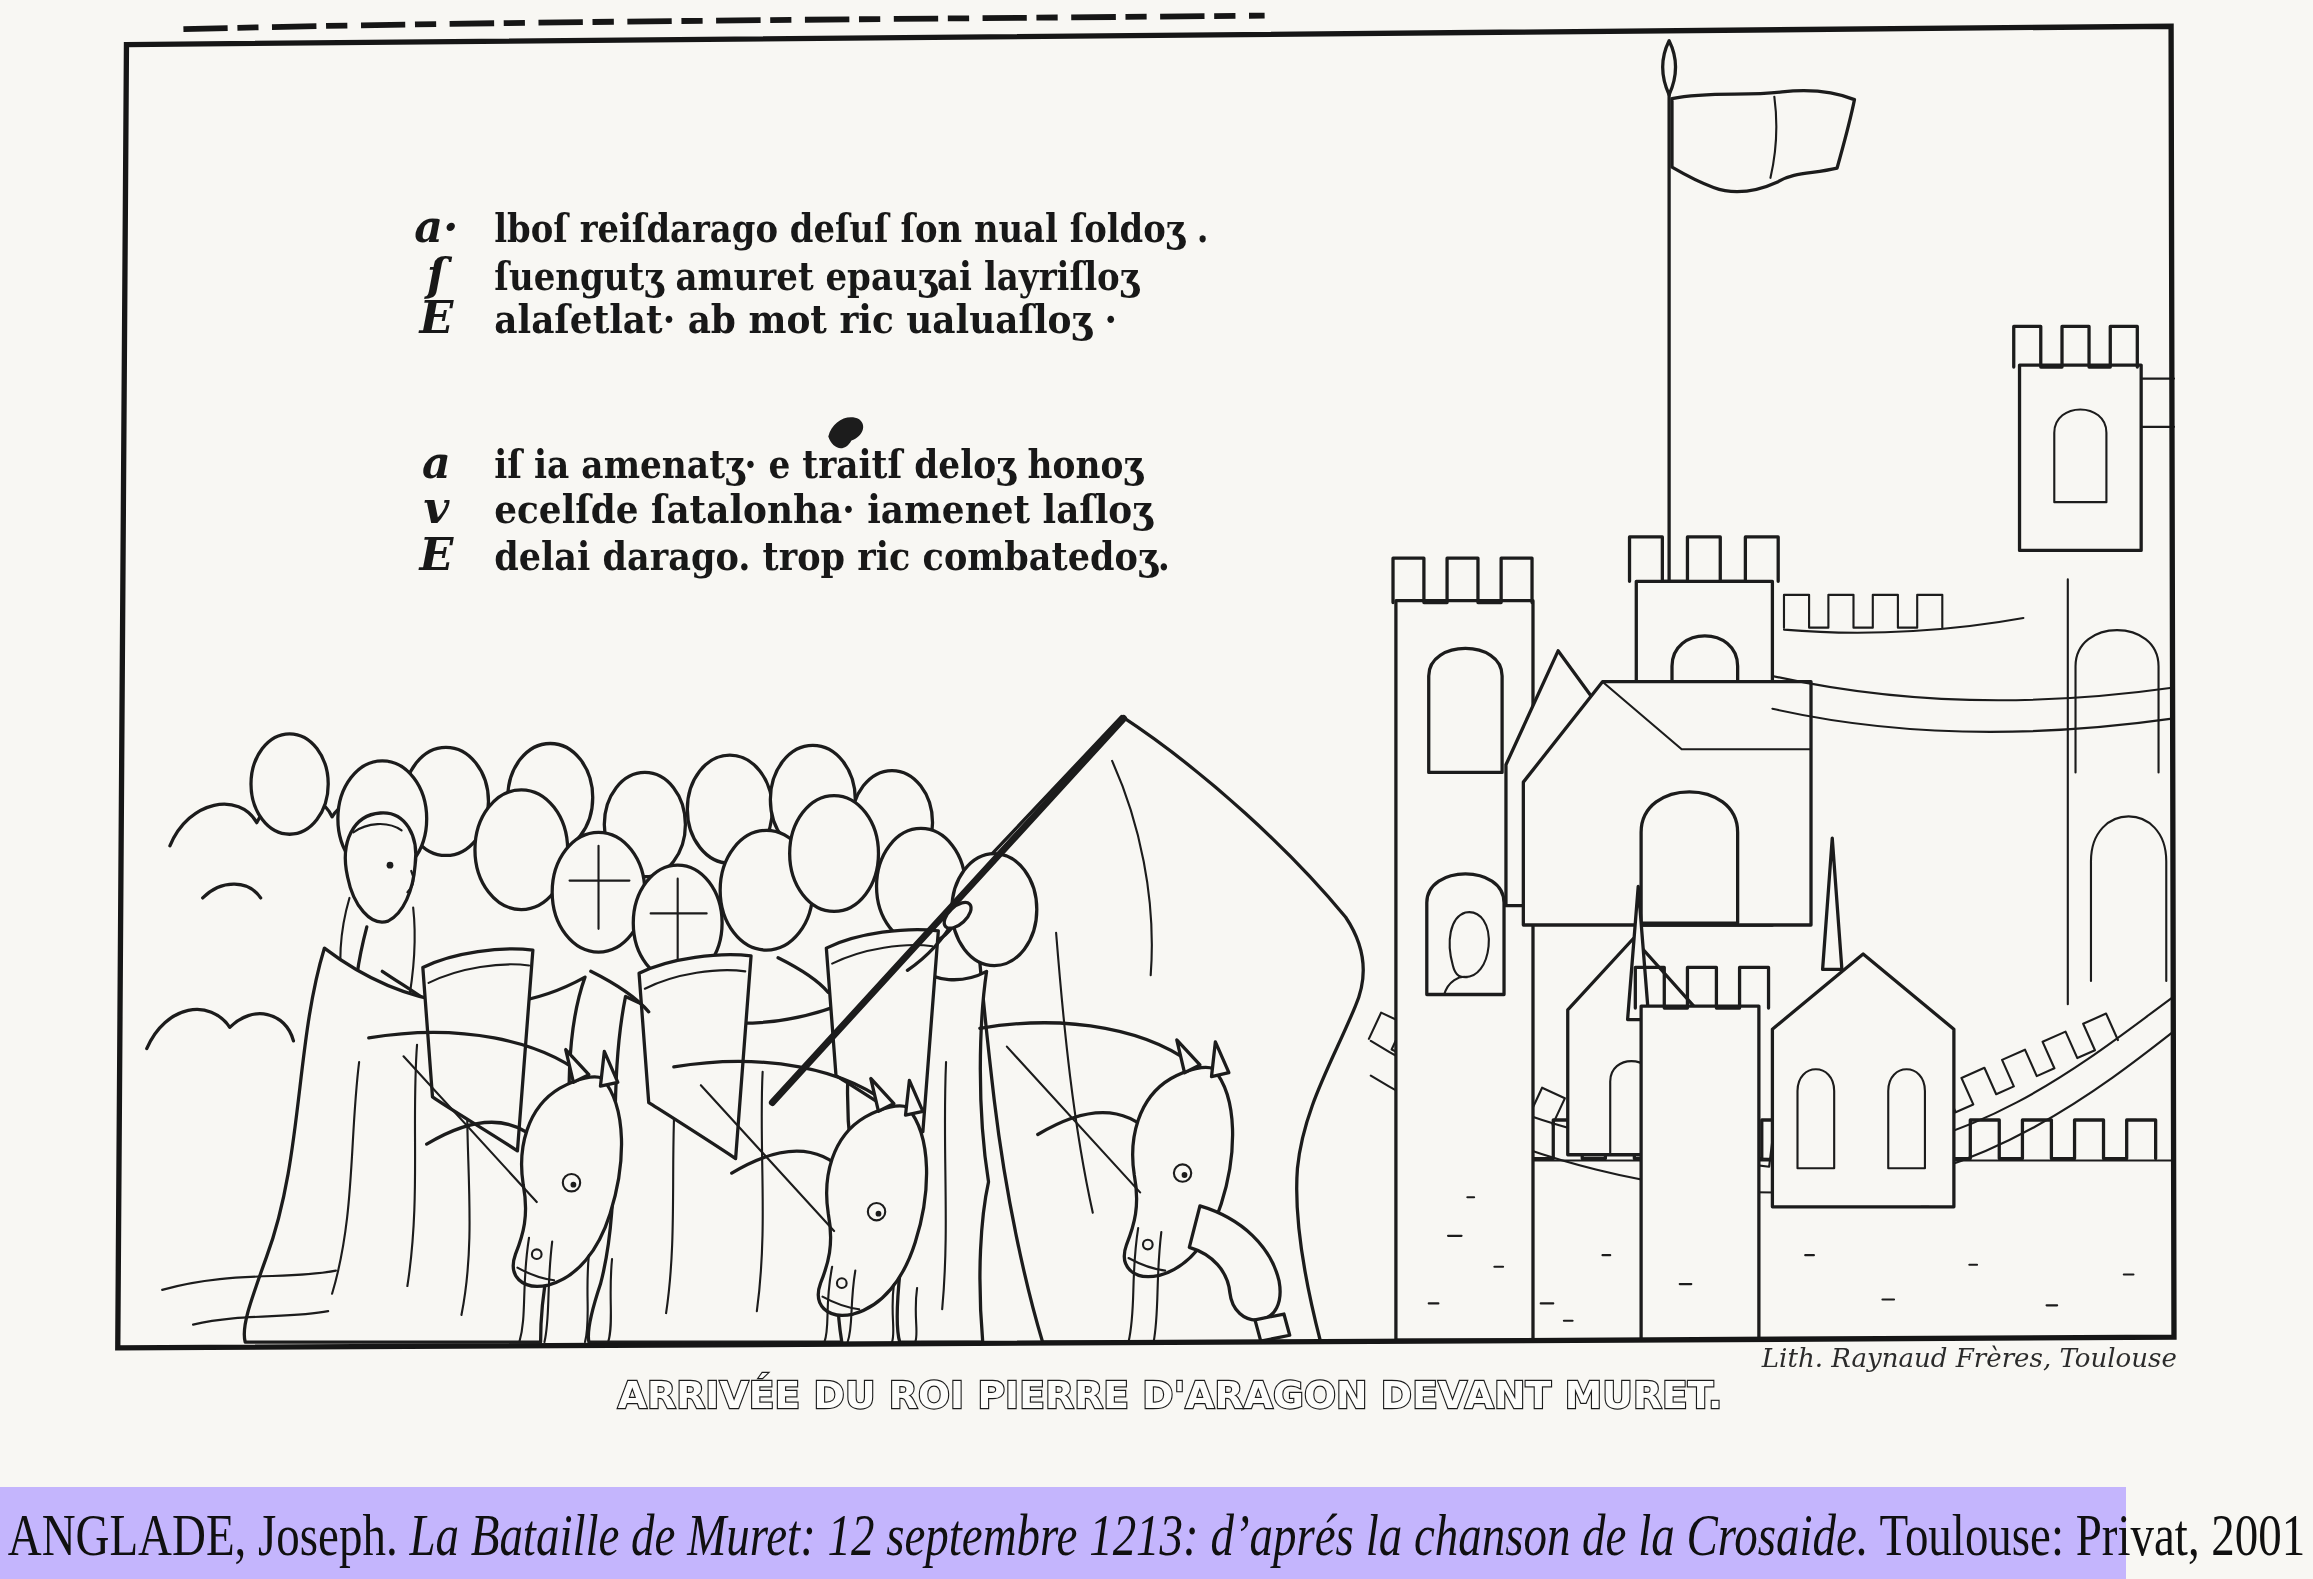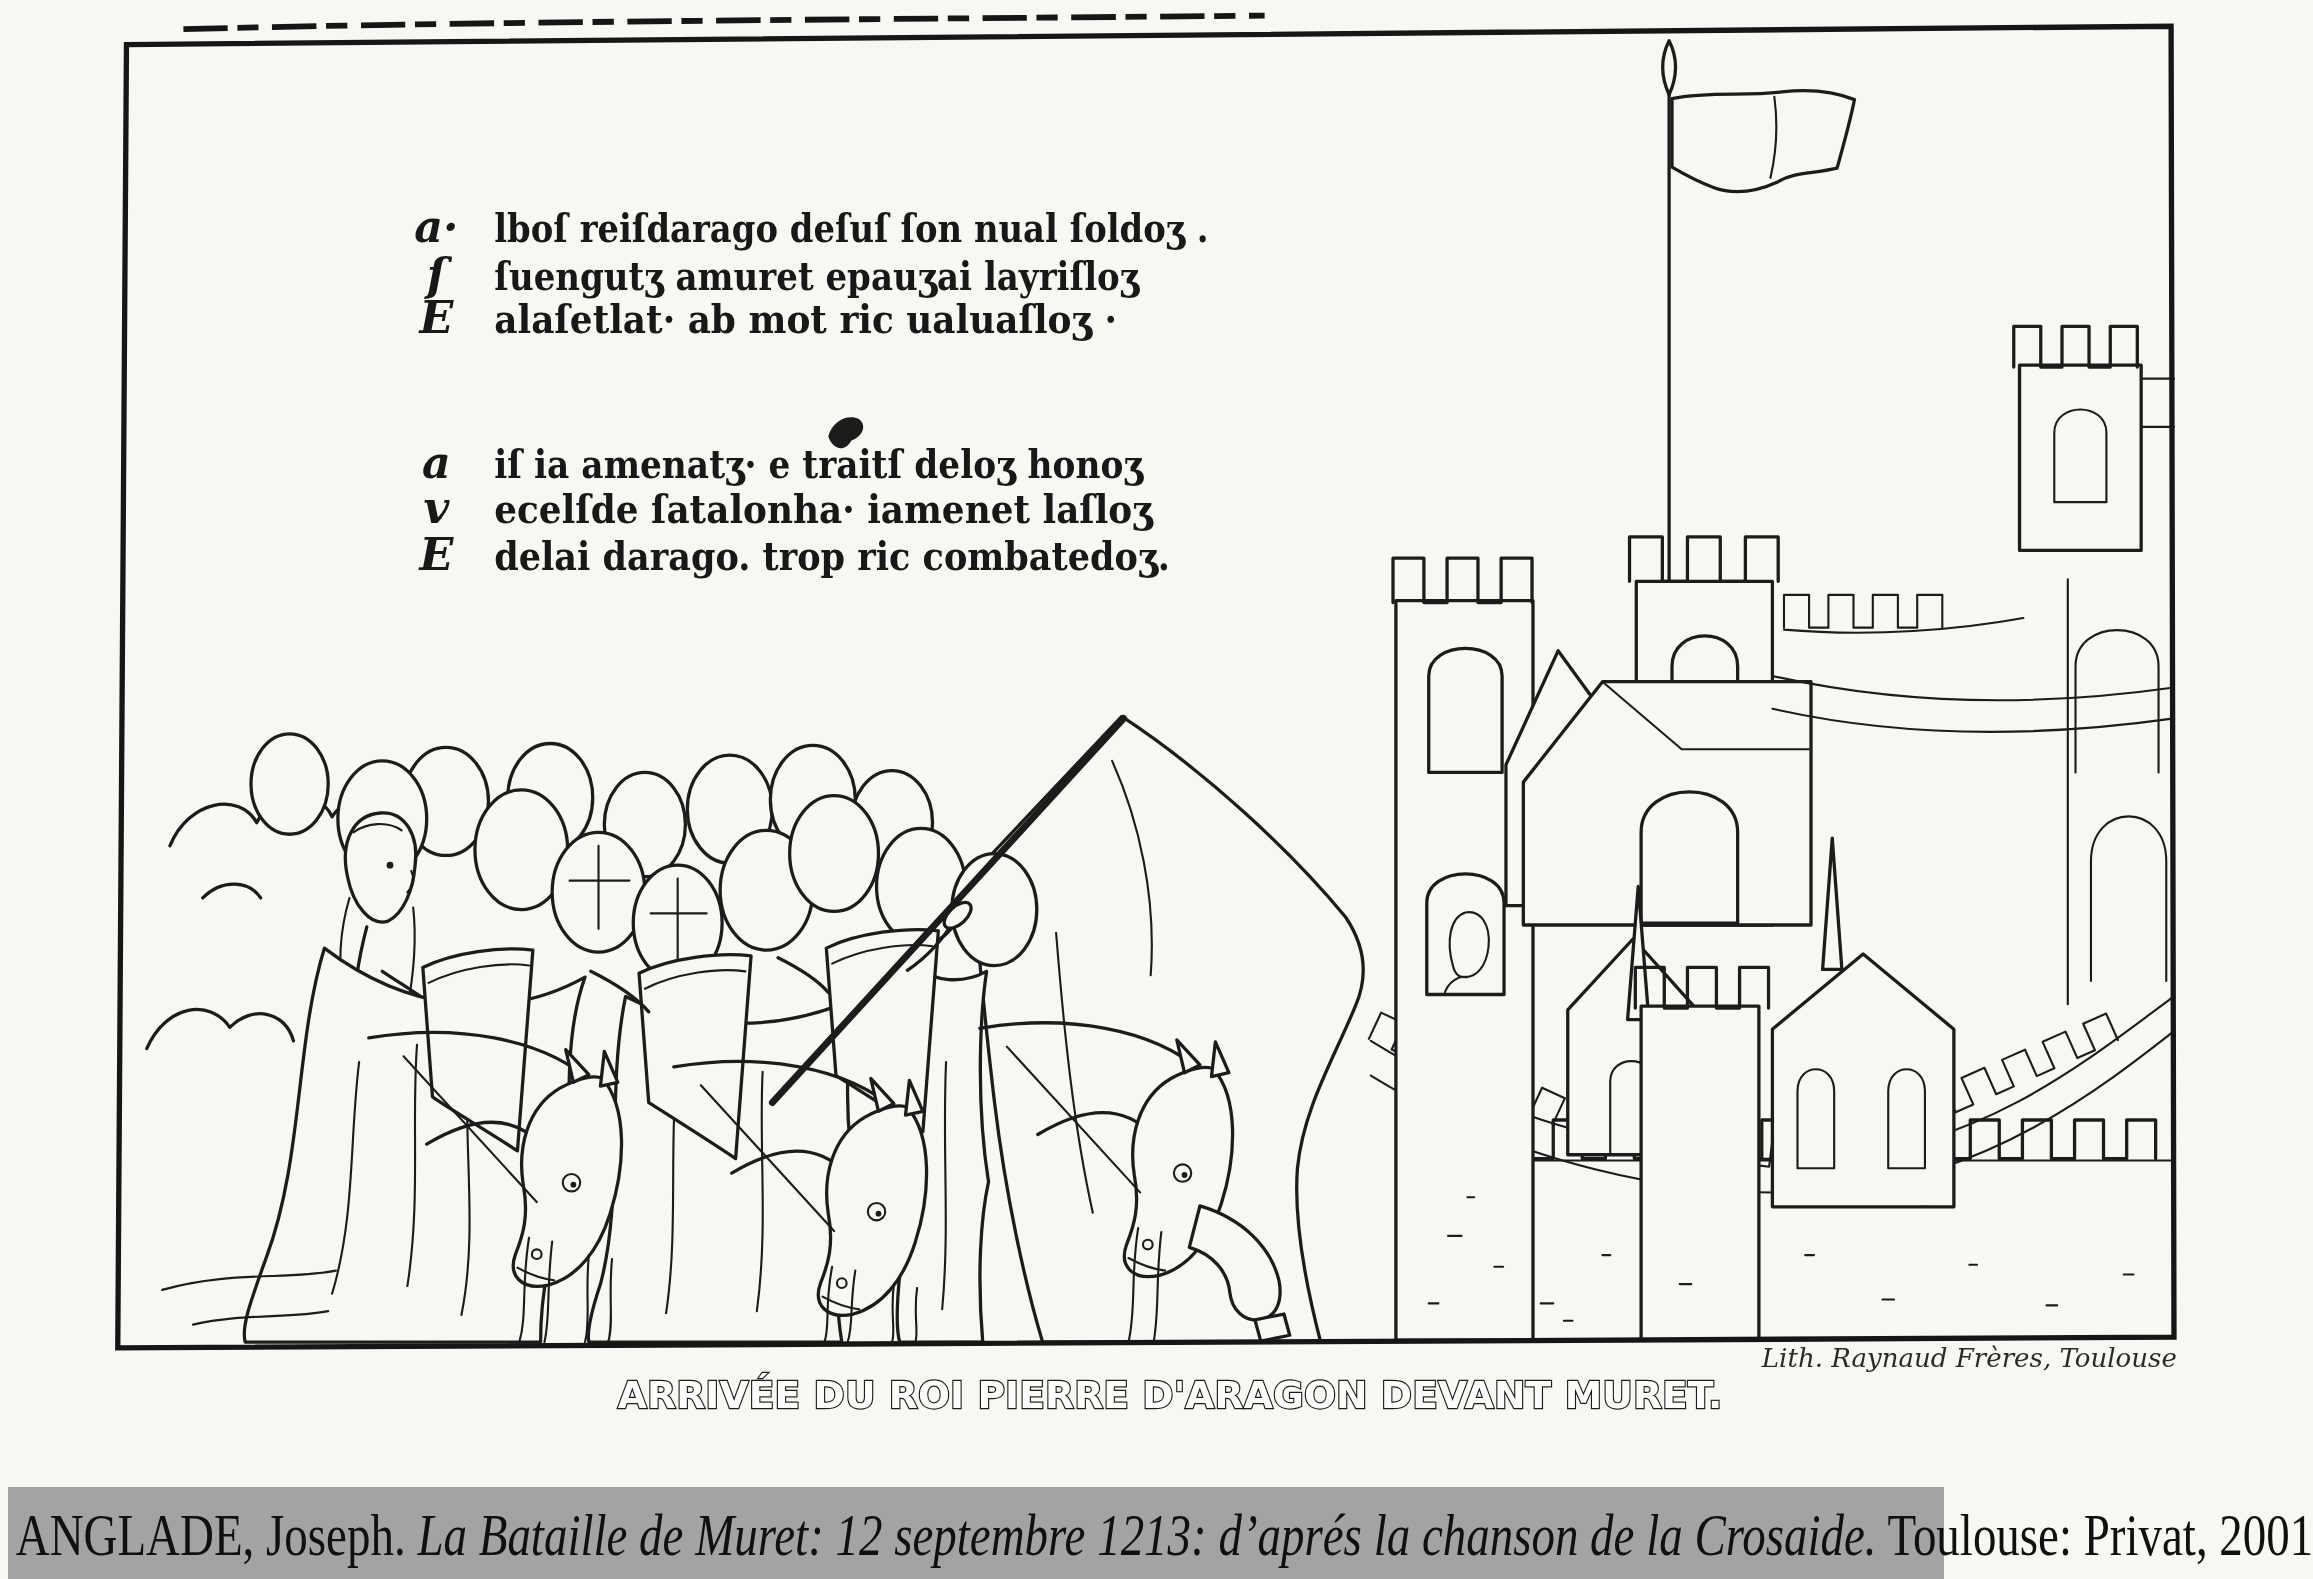--- a/index.html
+++ b/index.html
@@ -1,19 +1,19 @@
 <!DOCTYPE html>
 <html><head>
 <meta charset="utf-8">
 <style>
   html,body{margin:0;padding:0;background:#e9e9e7;}
   .page{position:relative;width:2313px;height:1580px;background:#f8f7f3;overflow:hidden;
         font-family:"DejaVu Serif",serif;}
   .plate-svg{position:absolute;left:0;top:0;display:block;}
-  .citation-bar{position:absolute;left:0;top:1487px;width:1936px;height:93px;background:#a3a3a3;margin-left:8px;}
+  .citation-bar{position:absolute;left:0;top:1487px;width:2126px;height:93px;background:#c4b5fd;}
   .citation-svg{display:block;}
 
   
   .ln{fill:none;stroke:#1c1c1c;stroke-width:3.4;stroke-linecap:round;stroke-linejoin:round;}
   .thin{fill:none;stroke:#1c1c1c;stroke-width:2.2;stroke-linecap:round;stroke-linejoin:round;}
   .wt{fill:#f8f7f3;stroke:#1c1c1c;stroke-width:3.4;stroke-linejoin:round;stroke-linecap:round;}
   .paper{fill:#f8f7f3;stroke:none;}
   .ink{fill:#1c1c1c;stroke:none;}
   .frame{fill:none;stroke:#161616;stroke-width:5.5;stroke-linejoin:miter;}
   .rough{fill:none;stroke:#161616;stroke-width:6;stroke-dasharray:46 10 22 14;}

